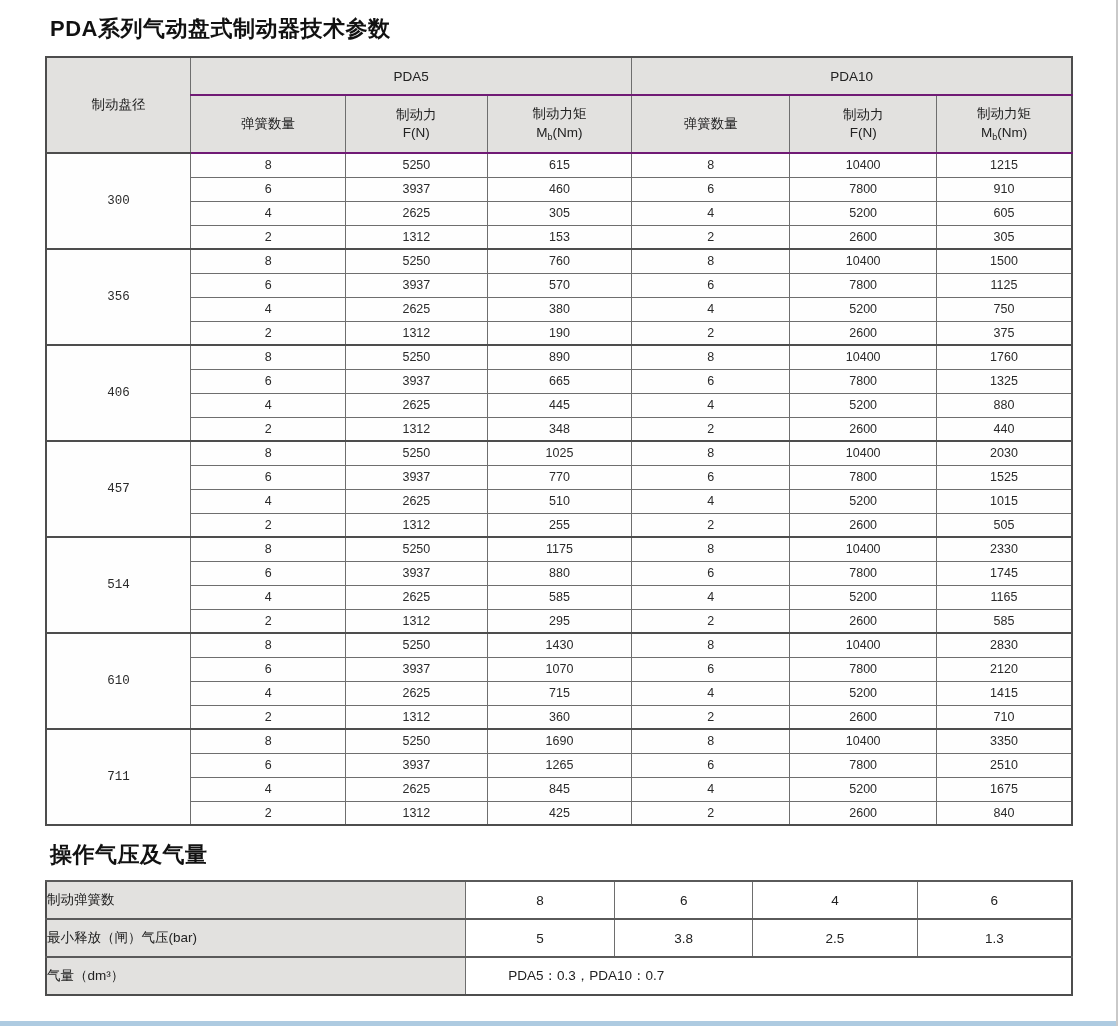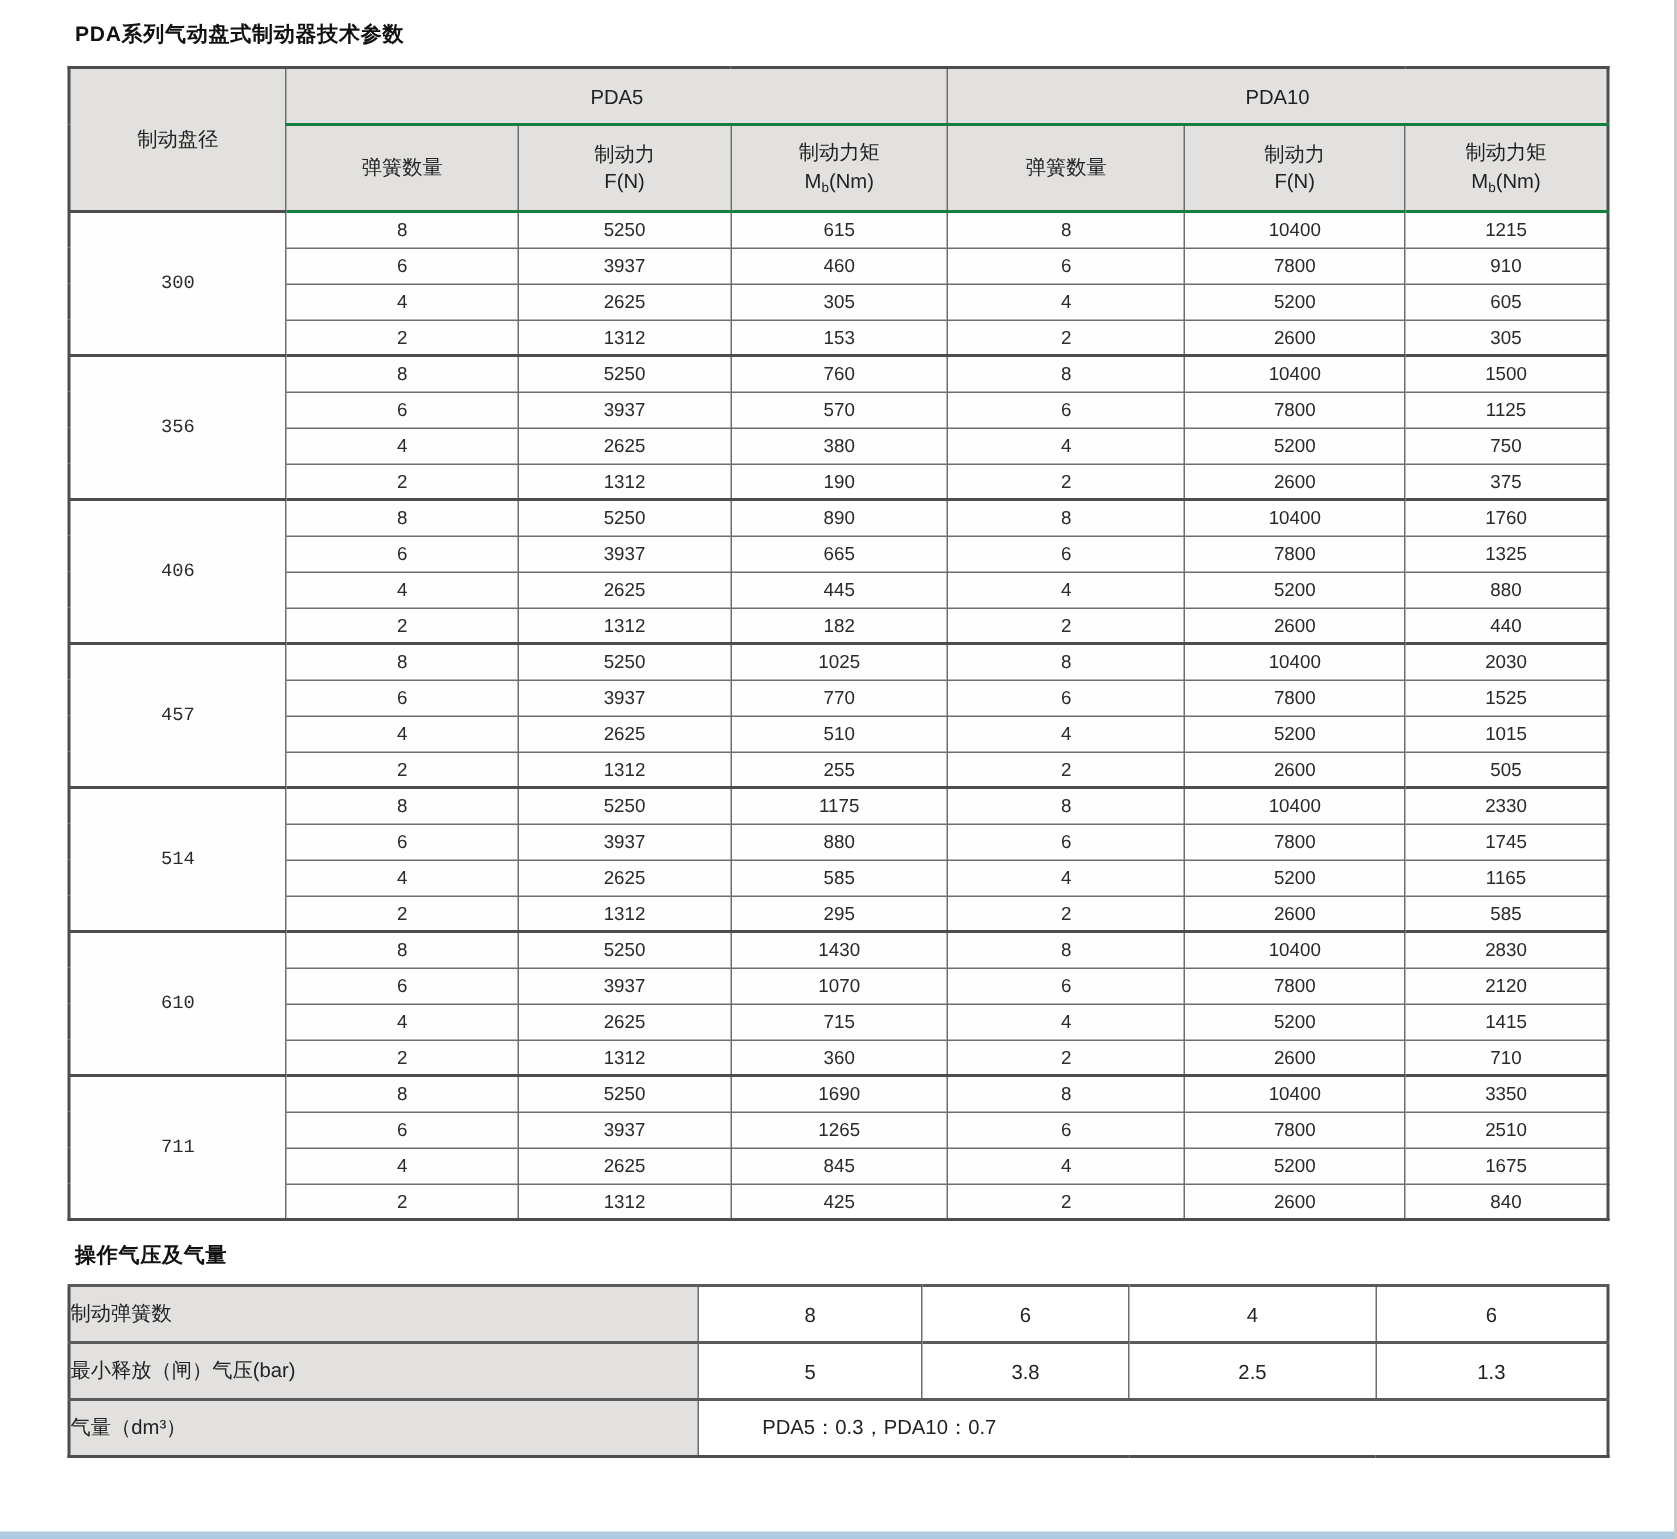--- a/index.html
+++ b/index.html
@@ -8,42 +8,42 @@
     width: 1118px; height: 1026px;
     position: relative;
     font-family: "Liberation Sans", "DejaVu Sans", sans-serif;
     color: #1c1c1c;
     overflow: hidden;
     border-right: 2px solid #c9c9c9;
   }
   .page { position: absolute; inset: 0; padding: 14px 0 0 0; }
 
   .sec-title {
-    font-size: 14px; font-weight: bold; color: #111;
+    font-size: 22px; font-weight: bold; color: #111;
     margin-left: 50px; letter-spacing: 0.5px;
   }
   .sec-title.second { margin-top: 14px; }
 
   table { border-collapse: collapse; table-layout: fixed; }
 
   
   .main-table {
     width: 1028px; margin: 12px 0 0 45px;
     border: 2px solid #4d4d4d;
   }
   .main-table th, .main-table td {
     border: 1px solid #6e6e6e;
     text-align: center; vertical-align: middle;
     font-weight: normal;
     background: #fefefe;
   }
   .main-table thead th {
     background: #e2e1df;
     font-size: 13.5px; color: #222;
-    border-bottom: 2px solid #15803d;
+    border-bottom: 2px solid #701a75;
   }
   .main-table thead tr.h1 th { height: 38px; }
   .main-table thead tr.h2 th { height: 58px; line-height: 1.35; }
   .main-table thead th.diam-h { border-bottom: 2px solid #4d4d4d; }
   .main-table tbody td { height: 24px; font-size: 12.5px; color: #2a2a2a; }
   .main-table tbody tr.group-first td { border-top: 2px solid #4d4d4d; }
   .main-table td.diam { background: #fefefe; font-size: 12.5px; font-family: Liberation Mono, monospace; }
   sub.msub { font-size: 9px; vertical-align: -3px; }
 
   .note {
@@ -208,21 +208,21 @@
           <td>4</td>
           <td>2625</td>
           <td>445</td>
           <td>4</td>
           <td>5200</td>
           <td>880</td>
         </tr>
         <tr>
           <td>2</td>
           <td>1312</td>
-          <td>182</td>
+          <td>348</td>
           <td>2</td>
           <td>2600</td>
           <td>440</td>
         </tr>
         <tr class="group-first">
           <td rowspan="4" class="diam">457</td>
           <td>8</td>
           <td>5250</td>
           <td>1025</td>
           <td>8</td>

